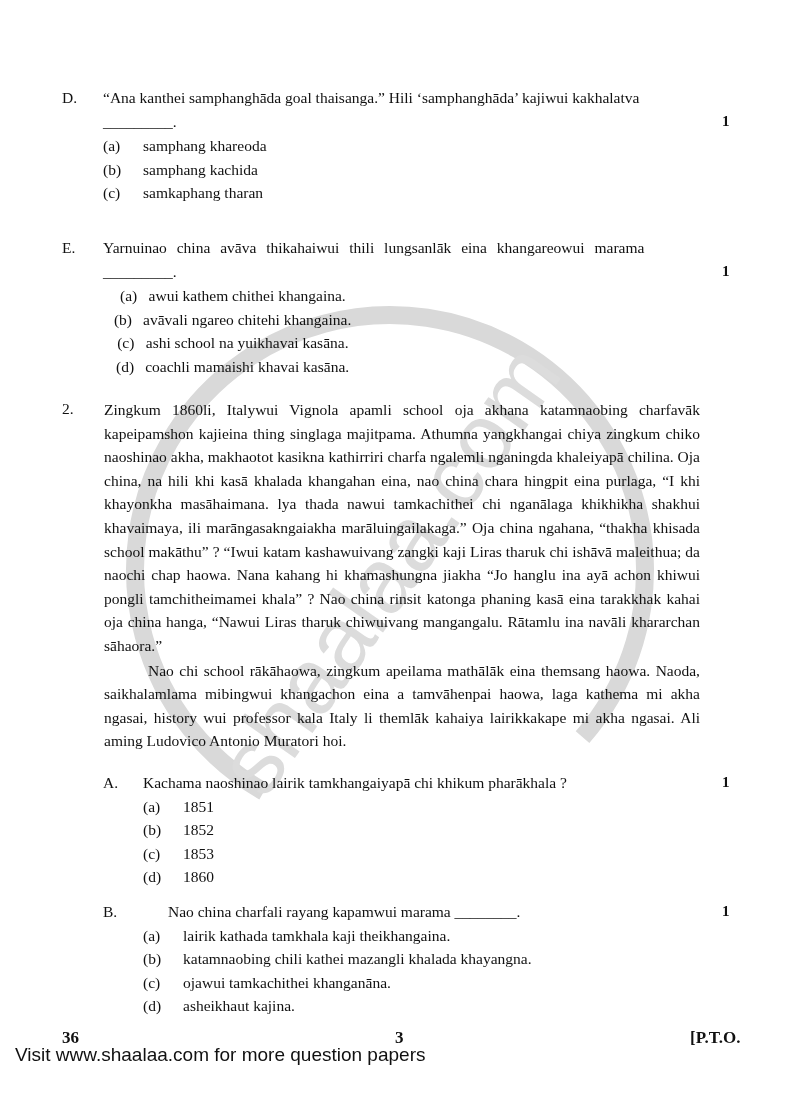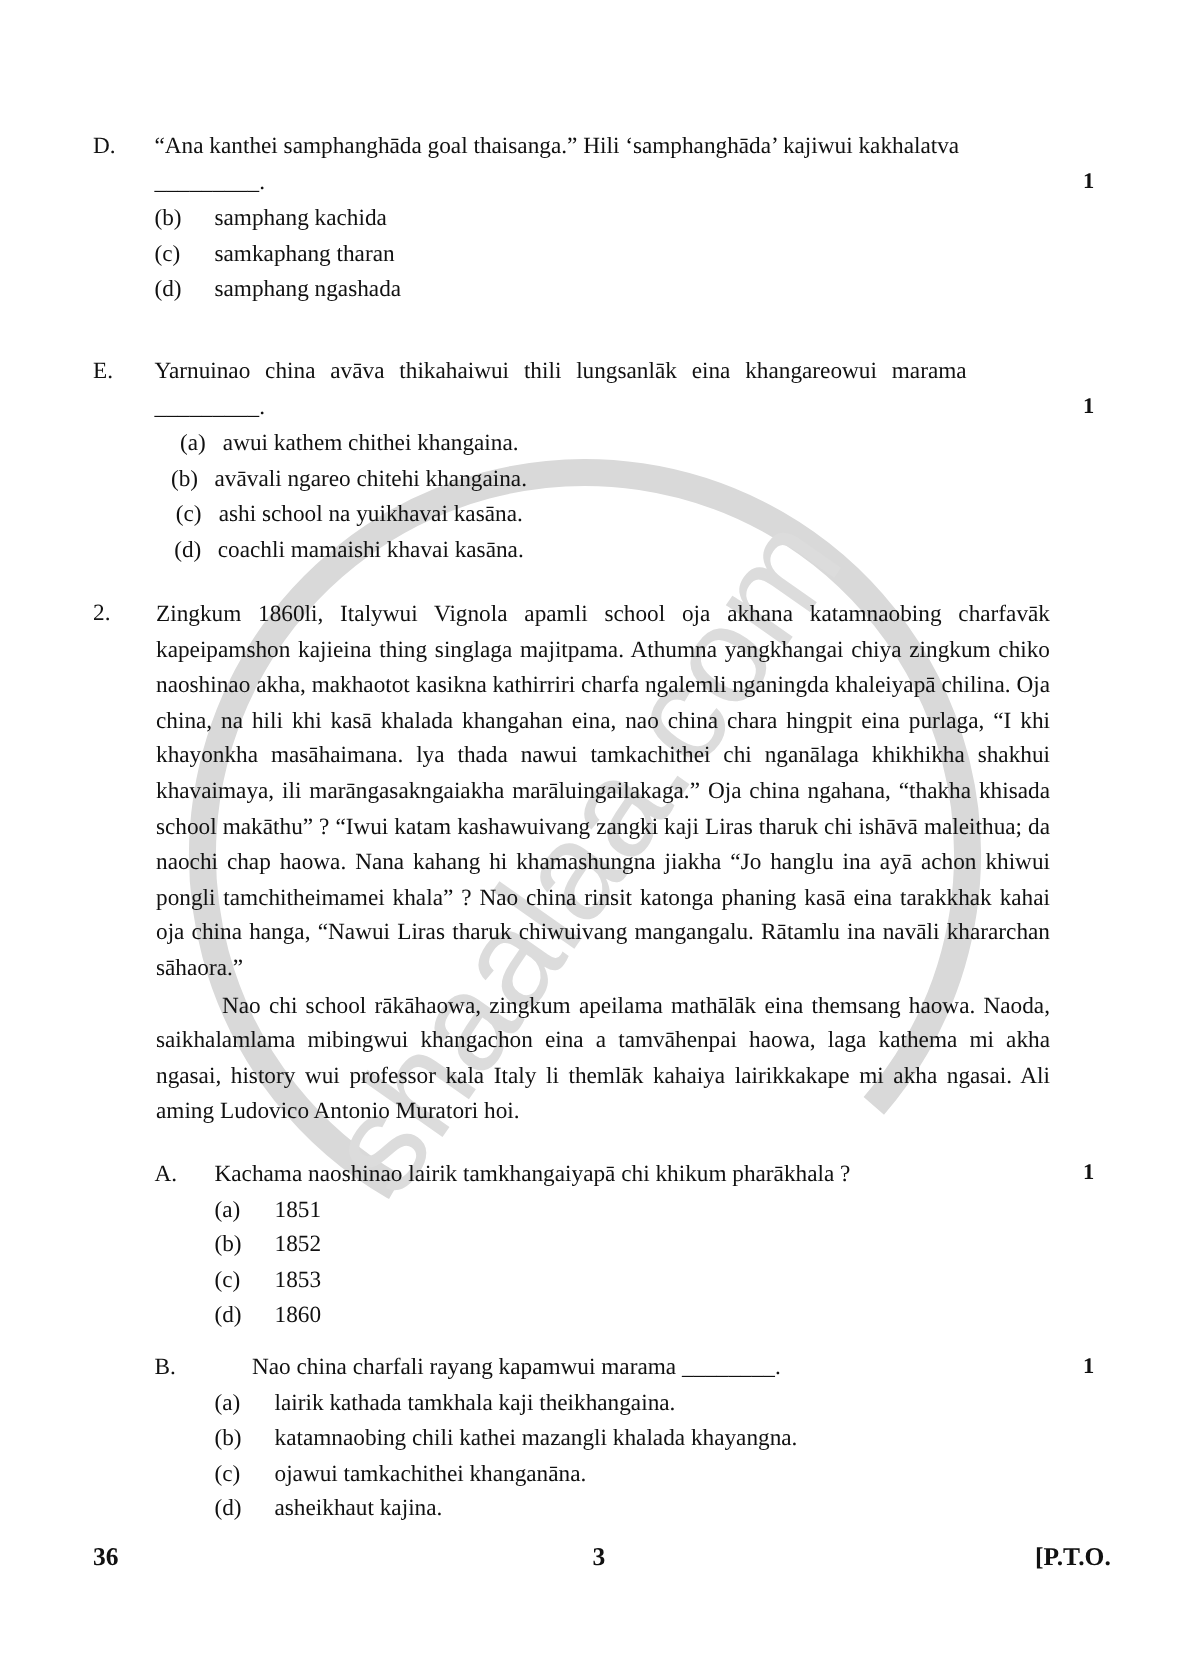--- a/index.html
+++ b/index.html
@@ -36,23 +36,23 @@
   </svg>
 
   <div class="q" style="top:86px; left:0; width:800px; height:140px;">
     <span class="qnum">D.</span>
     <div class="qtext">
       <span>“Ana kanthei samphanghāda goal thaisanga.” Hili ‘samphanghāda’ kajiwui kakhalatva</span>
     </div>
     <span class="qtext" style="top:24px;">_________.</span>
     <span class="marks" style="top:24px;">1</span>
     <div class="opts" style="top:48px;">
+      <div class="opt"><span class="lbl">(a)</span><span>samphang khareoda</span></div>
       <div class="opt"><span class="lbl">(b)</span><span>samphang kachida</span></div>
       <div class="opt"><span class="lbl">(c)</span><span>samkaphang tharan</span></div>
-      <div class="opt"><span class="lbl">(d)</span><span>samphang ngashada</span></div>
     </div>
   </div>
 
   <div class="q" style="top:236px; left:0; width:800px; height:140px;">
     <span class="qnum">E.</span>
     <div class="qtext" style="word-spacing:6px;">
       <span>Yarnuinao china avāva thikahaiwui thili lungsanlāk eina khangareowui marama</span>
     </div>
     <span class="qtext" style="top:24px;">_________.</span>
     <span class="marks" style="top:24px;">1</span>
@@ -91,13 +91,14 @@
       <div class="opt"><span class="lbl">(b)</span><span>katamnaobing chili kathei mazangli khalada khayangna.</span></div>
       <div class="opt"><span class="lbl">(c)</span><span>ojawui tamkachithei khanganāna.</span></div>
       <div class="opt"><span class="lbl">(d)</span><span>asheikhaut kajina.</span></div>
     </div>
   </div>
 
   <span class="footer" style="left:62px;">36</span>
   <span class="footer" style="left:395px;">3</span>
   <span class="footer" style="left:690px;">[P.T.O.</span>
 
+  <div class="visit">Visit www.shaalaa.com for more question papers</div>
 </div>
 
 </body></html>

